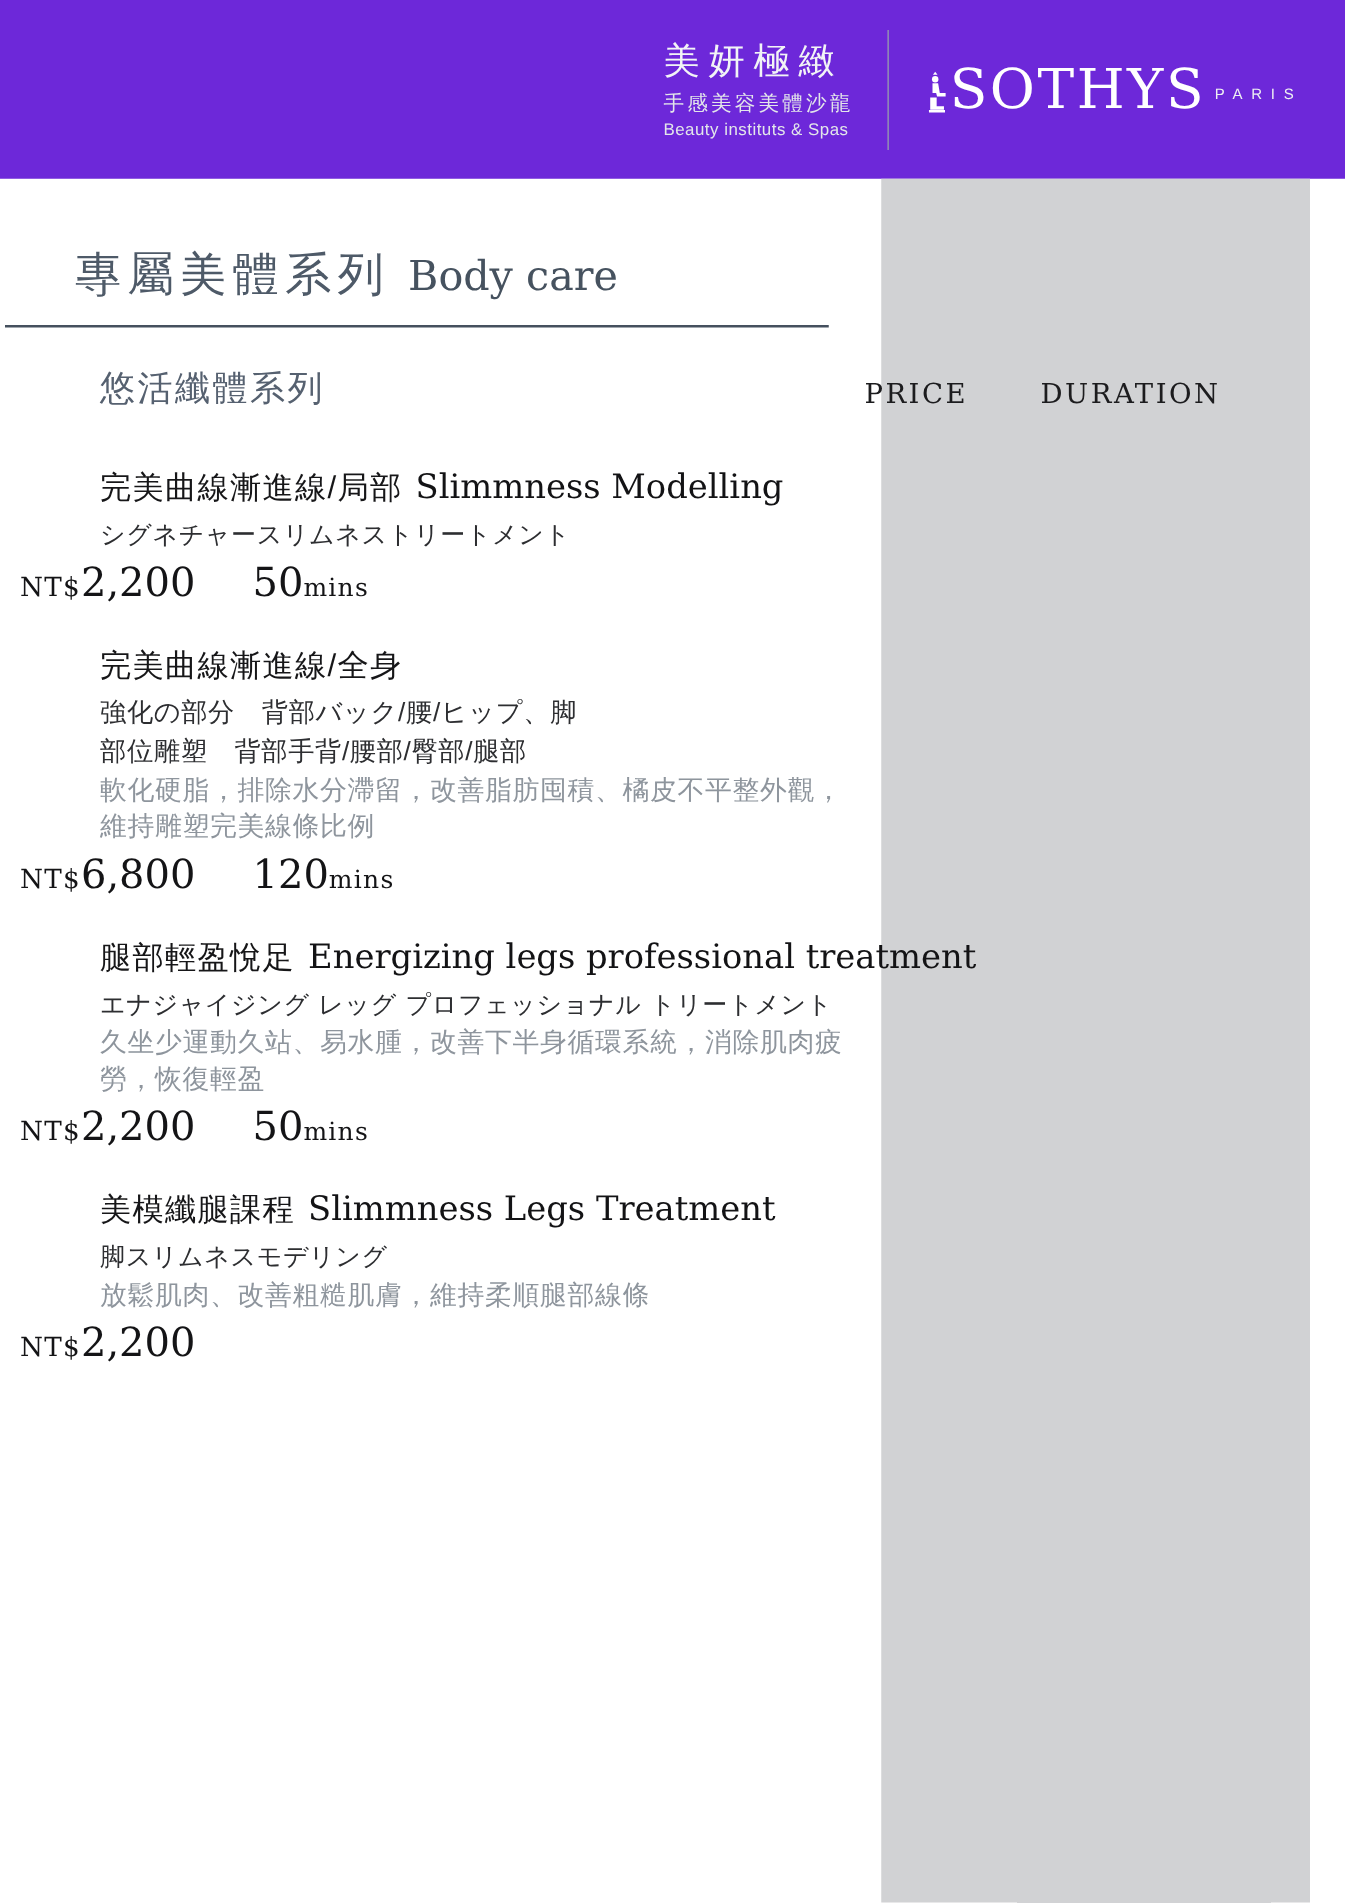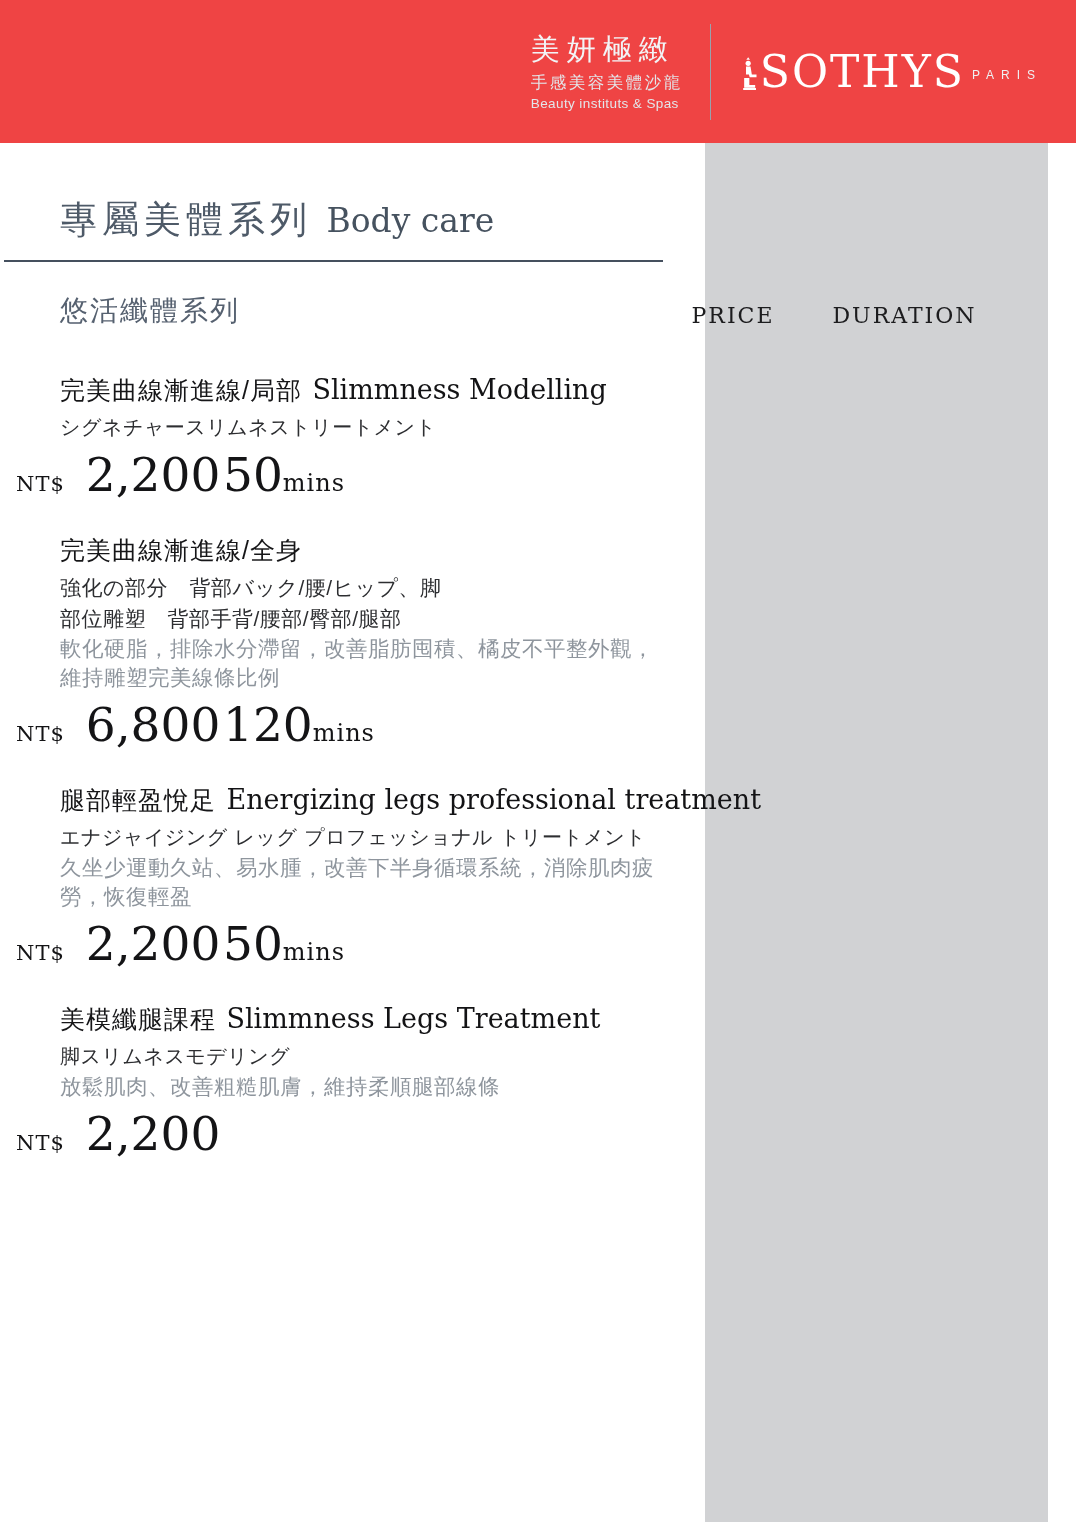--- a/index.html
+++ b/index.html
@@ -2,21 +2,21 @@
 <html><head>
 <meta charset="utf-8">
 <style>
   html,body{margin:0;padding:0;background:#ffffff;}
   body{width:1076px;height:1522px;position:relative;overflow:hidden;
        font-family:"Liberation Sans","DejaVu Sans",sans-serif;}
   .serif{font-family:"DejaVu Serif","Liberation Serif",serif;}
 
   
   .topbar{position:absolute;left:0;top:0;width:1076px;height:143px;
-          background:#ef4444;display:flex;align-items:center;justify-content:flex-end;
+          background:#6d28d9;display:flex;align-items:center;justify-content:flex-end;
           box-sizing:border-box;padding-right:34px;}
   .salon-logo{text-align:left;color:#ffffff;margin-right:27px;}
   .salon-name{font-size:29px;letter-spacing:7px;font-weight:400;line-height:34px;color:#f2f4f6;}
   .salon-sub{font-size:16.5px;letter-spacing:2.5px;margin-top:6px;color:#e3e6ea;}
   .salon-tag{font-size:13.5px;margin-top:2px;color:#e3e6ea;letter-spacing:.4px;}
   .logo-divider{width:1px;height:96px;background:#99a1ac;margin-right:27px;}
   .brand{display:flex;flex-direction:row;align-items:center;color:#ffffff;}
   .brand-row{display:flex;align-items:flex-end;}
   .brand-figure{width:20px;height:36px;margin-right:2px;margin-bottom:2px;}
   .brand-name{font-family:"DejaVu Serif","Liberation Serif",serif;
@@ -30,21 +30,21 @@
 
   
   main{position:absolute;left:0;top:143px;width:988px;z-index:2;}
   .page-title{margin:52px 0 0 60px;white-space:nowrap;}
   .page-title .zh{font-size:37px;letter-spacing:5px;color:#4e5a68;font-weight:400;}
   .page-title .en{font-family:"DejaVu Serif","Liberation Serif",serif;
                   font-size:33px;color:#46525f;margin-left:10px;}
   .title-rule{margin:15px 0 0 4px;width:659px;height:2px;background:#45505e;}
 
   .row{display:flex;}
-  .row .left{width:705px;box-sizing:border-box;padding-left:60px;}
+  .row .left{width:705px;box-sizing:border-box;padding-left:80px;}
   .row .right{width:343px;box-sizing:border-box;display:flex;}
   .price-col{width:176px;box-sizing:border-box;}
   .dur-col{width:167px;box-sizing:border-box;}
 
   .section-row{margin-top:30px;align-items:flex-end;}
   .section-title{font-size:28px;letter-spacing:2px;color:#566170;font-weight:400;}
   .col-head{font-family:"DejaVu Serif","Liberation Serif",serif;
             font-size:22px;color:#1c1c1e;letter-spacing:2px;text-align:center;
             padding-bottom:2px;}
 
@@ -56,23 +56,23 @@
                   font-size:27px;color:#131315;margin-left:6px;}
   .item-sub{font-size:21px;color:#2d2e31;line-height:31px;letter-spacing:.5px;}
   .item-sub.jp{font-family:"DejaVu Serif","Liberation Serif",serif;font-size:20px;}
   .item-desc{font-size:21.5px;color:#8e959d;line-height:29px;max-width:604px;
              letter-spacing:.5px;margin-top:1px;}
 
   .price-cell{padding-left:16px;margin-top:4px;white-space:nowrap;}
   .dur-cell{padding-left:26px;margin-top:4px;white-space:nowrap;}
   .cur{font-family:"DejaVu Serif","Liberation Serif",serif;font-size:21px;
        letter-spacing:1px;color:#141416;}
-  .num{font-family:"DejaVu Serif","Liberation Serif",serif;font-size:47px;
-       color:#141416;margin-left:21px;}
-  .unit{font-family:"DejaVu Serif","Liberation Serif",serif;font-size:24px;
+  .num{font-family:"DejaVu Serif","Liberation Serif",serif;font-size:32px;
+       color:#141416;}
+  .unit{font-family:"DejaVu Serif","Liberation Serif",serif;font-size:20px;
         color:#141416;letter-spacing:1px;margin-top:40px;}
 </style>
 </head>
 <body>
 
 <header class="topbar">
   <div class="salon-logo">
     <div class="salon-name">美妍極緻</div>
     <div class="salon-sub">手感美容美體沙龍</div>
     <div class="salon-tag">Beauty instituts &amp; Spas</div>

